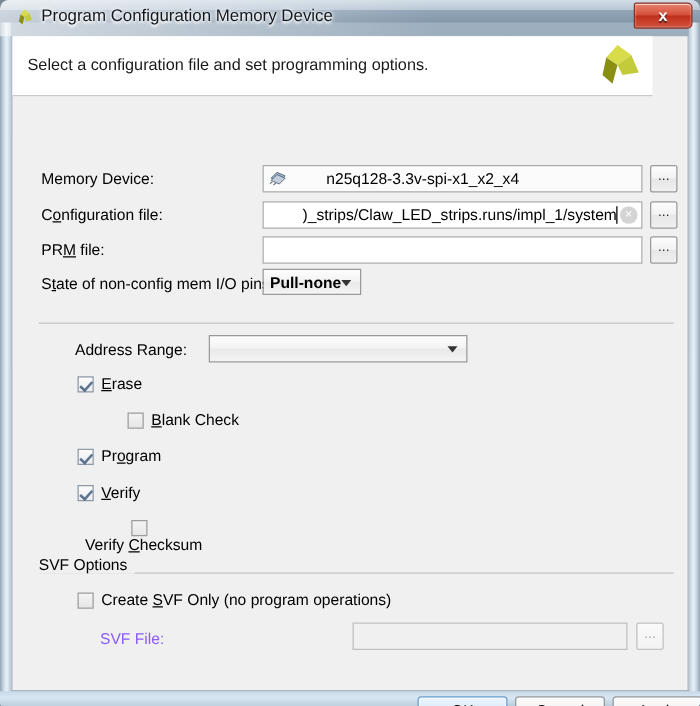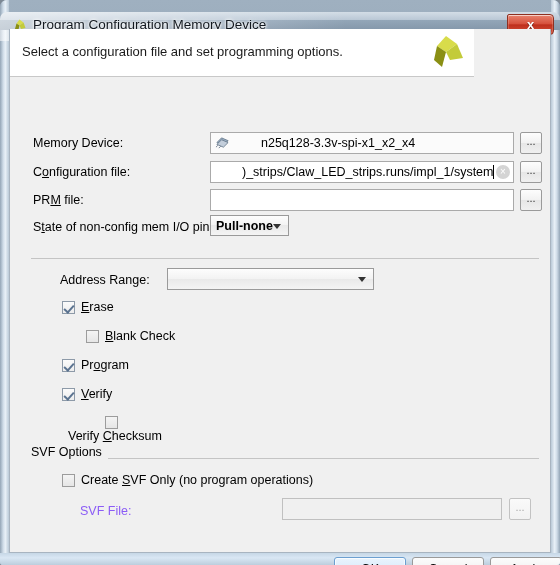--- a/index.html
+++ b/index.html
@@ -30,21 +30,21 @@
     position: absolute; right: 0; top: 0; width: 9px; height: 565px;
     background: linear-gradient(to left, #93a5b6 0%, #cfdce8 35%, #e8f0f7 60%, #b9c9d7 100%);
   }
   .frame-glass-bottom {
     position: absolute; left: 0; bottom: 0; width: 560px; height: 12px;
     background: linear-gradient(to bottom, #c6d7e6 0%, #d9e7f4 40%, #bccedd 100%);
   }
 
   
   .titlebar {
-    position: absolute; left: 0; top: 12px;
+    position: absolute; left: 0; top: 0;
     width: 560px; height: 18px;
     background: linear-gradient(to bottom, #d3dde6 0%, #b9c7d5 45%, #93a6b8 46%, #8497aa 100%);
     border-radius: 7px 7px 0 0;
   }
   .titlebar-inner {
     position: absolute; left: 0; top: 0; width: 560px; height: 29px;
     background: linear-gradient(to right, rgba(255,255,255,0.55) 0%, rgba(255,255,255,0.22) 38%, rgba(255,255,255,0.0) 62%);
     border-radius: 7px 7px 0 0;
   }
   .title-logo {
@@ -82,21 +82,21 @@
     left: 9px; top: 29px;
     width: 542px; height: 524px;
     background: #f0f0f0;
     border: 1px solid #a8b4c0;
     border-top: none;
   }
 
   
   .banner {
     position: absolute; left: 0; top: 0;
-    width: 464px; height: 48px;
+    width: 512px; height: 48px;
     background: #ffffff;
     border-bottom: 1px solid #c8c8c8;
   }
   .banner-text {
     position: absolute; left: 12px; top: 15px;
     font-size: 13px; color: #1a1a1a;
   }
   .banner-logo {
     position: absolute; right: 9px; top: 5px;
     width: 40px; height: 38px;
@@ -361,21 +361,21 @@
       <span class="combo-arrow"></span>
     </div>
 
     <div class="cbrow" style="left:52px; top:271px;">
       <span class="cbox checked"></span>
       <span class="cblabel">
         <span></span><u>E</u><span>rase</span>
       </span>
     </div>
 
-    <div class="cbrow" style="left:36px; top:300px;padding-left:40px;">
+    <div class="cbrow" style="left:52px; top:300px;padding-left:40px;">
       <span class="cbox"></span>
       <span class="cblabel">
         <span></span><u>B</u><span>lank Check</span>
       </span>
     </div>
 
     <div class="cbrow" style="left:52px; top:329px;text-align:right;">
       <span class="cbox checked"></span>
       <span class="cblabel">
         <span>Pr</span><u>o</u><span>gram</span>

